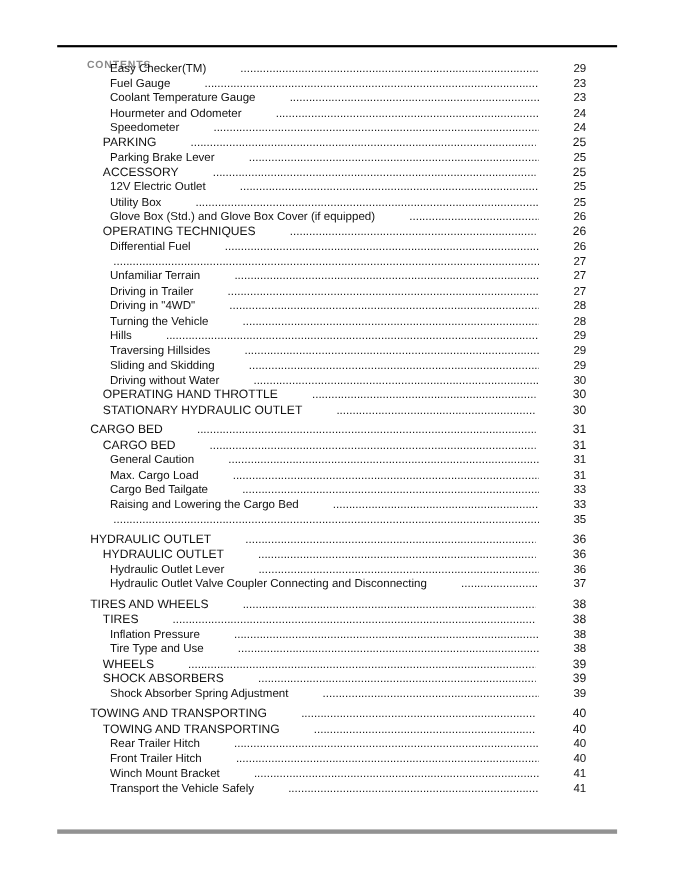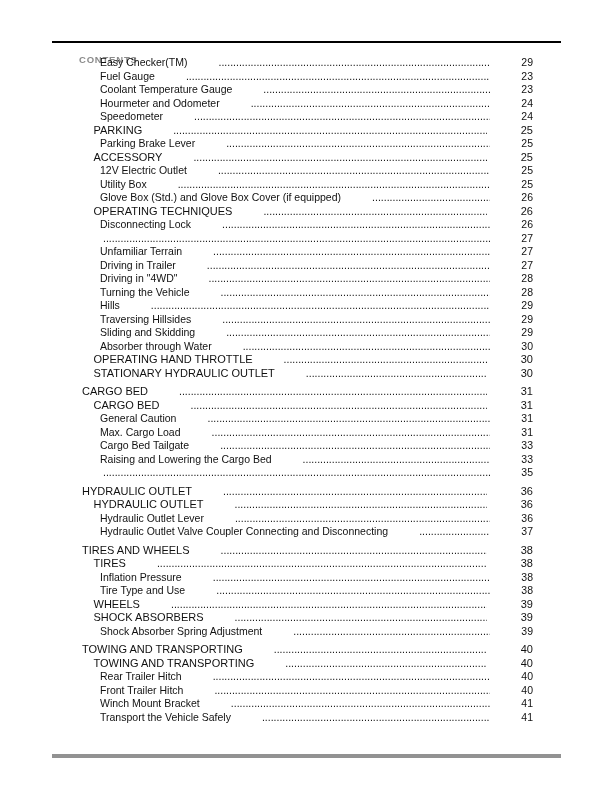--- a/index.html
+++ b/index.html
@@ -115,21 +115,21 @@
         <span class="title">Glove Box (Std.) and Glove Box Cover (if equipped)</span>
         <span class="leader"></span>
         <span class="pagenum">26</span>
       </div>
       <div class="row lvl2">
         <span class="title">OPERATING TECHNIQUES</span>
         <span class="leader"></span>
         <span class="pagenum">26</span>
       </div>
       <div class="row lvl3">
-        <span class="title">Disconnecting Lock</span>
+        <span class="title">Differential Fuel</span>
         <span class="leader"></span>
         <span class="pagenum">26</span>
       </div>
       <div class="row lvl3">
         <span class="leader"></span>
         <span class="pagenum">27</span>
       </div>
       <div class="row lvl3">
         <span class="title">Unfamiliar Terrain</span>
         <span class="leader"></span>
@@ -159,21 +159,21 @@
         <span class="title">Traversing Hillsides</span>
         <span class="leader"></span>
         <span class="pagenum">29</span>
       </div>
       <div class="row lvl3">
         <span class="title">Sliding and Skidding</span>
         <span class="leader"></span>
         <span class="pagenum">29</span>
       </div>
       <div class="row lvl3">
-        <span class="title">Absorber through Water</span>
+        <span class="title">Driving without Water</span>
         <span class="leader"></span>
         <span class="pagenum">30</span>
       </div>
       <div class="row lvl2">
         <span class="title">OPERATING HAND THROTTLE</span>
         <span class="leader"></span>
         <span class="pagenum">30</span>
       </div>
       <div class="row lvl2">
         <span class="title">STATIONARY HYDRAULIC OUTLET</span>

